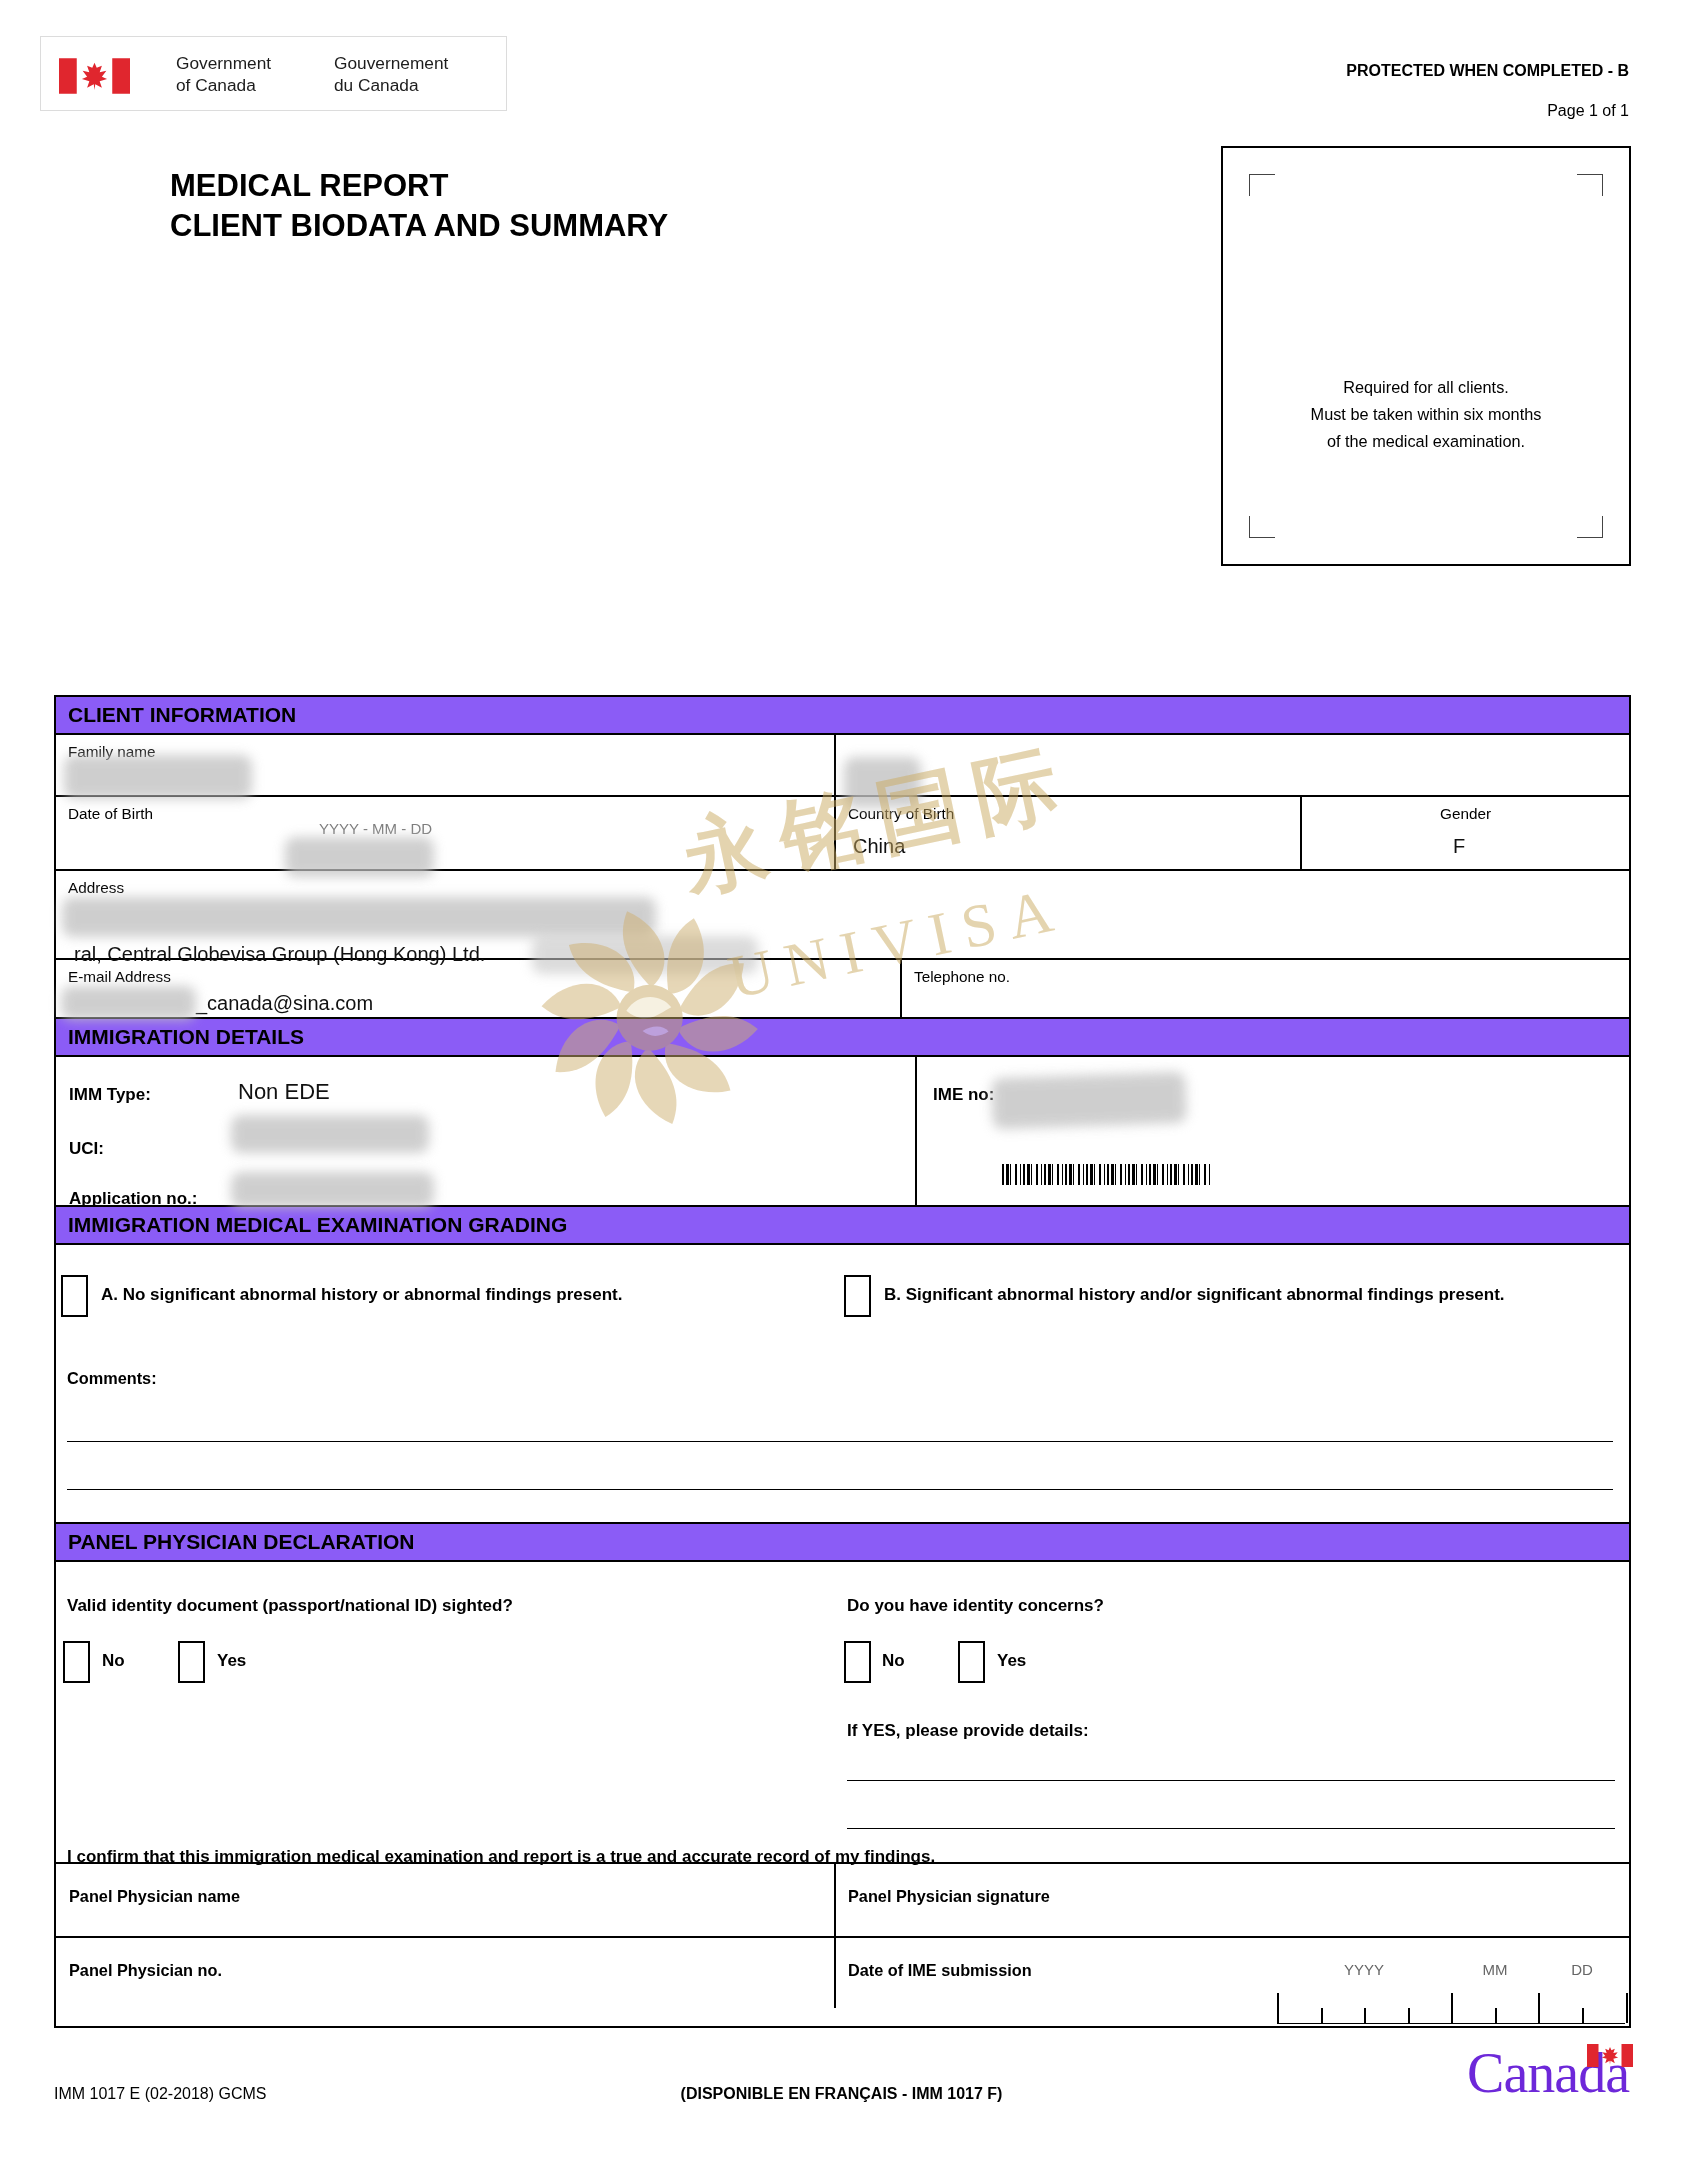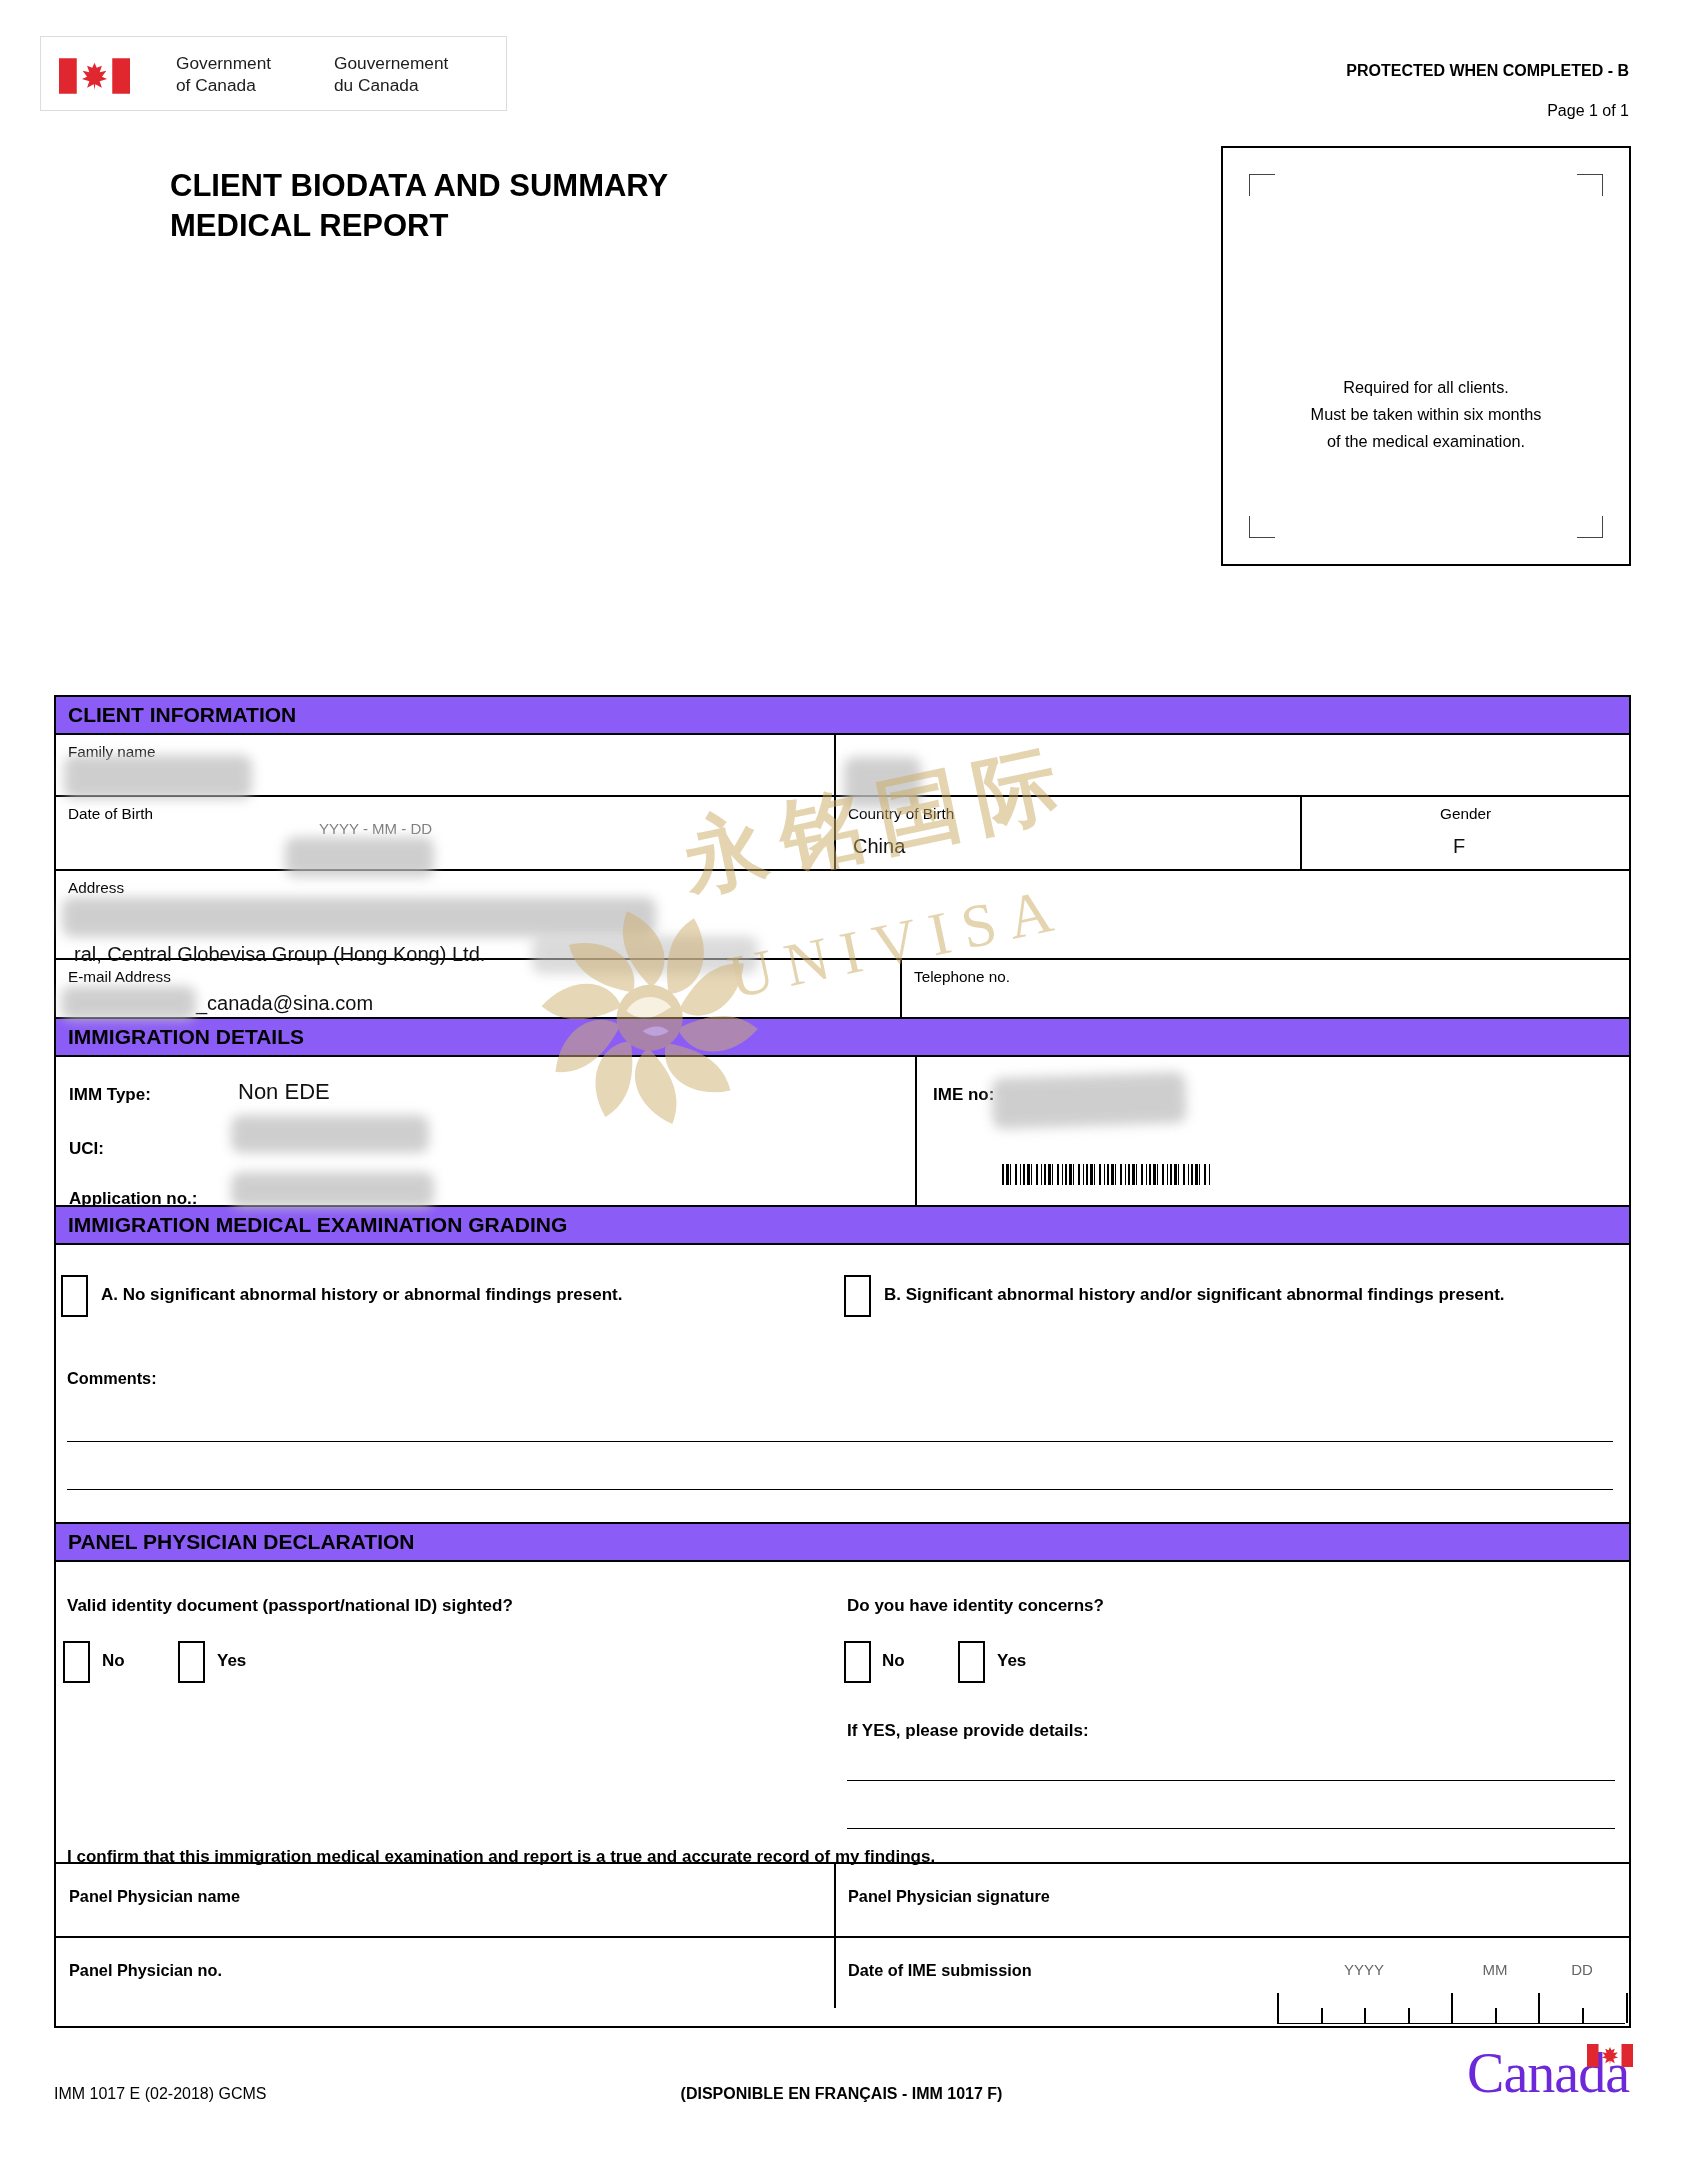--- a/index.html
+++ b/index.html
@@ -74,22 +74,22 @@
     <path transform="translate(14,2) scale(0.5)" fill="#e0262e" d="M20 2 L23 9 L30 6 L27 15 L36 13 L30 21 L37 24 L27 27 L30 36 L21 31 L20 39 L19 31 L10 36 L13 27 L3 24 L10 21 L4 13 L13 15 L10 6 L17 9 Z"></path>
   </svg>
   <div class="gov-text gov-en" style="white-space:pre-line">Government
 of Canada</div>
   <div class="gov-text gov-fr" style="white-space:pre-line">Gouvernement
 du Canada</div>
   <div class="protected">PROTECTED WHEN COMPLETED -  B</div>
   <div class="page-no">Page 1 of 1</div>
 
   <div class="title">
+    <div>MEDICAL REPORT</div>
     <div>CLIENT BIODATA AND SUMMARY</div>
-    <div>MEDICAL REPORT</div>
   </div>
 
   <div class="photo-box">
     <div class="corner c-tl"></div>
     <div class="corner c-tr"></div>
     <div class="corner c-bl"></div>
     <div class="corner c-br"></div>
     <div class="photo-text">
       <div>Required for all clients.</div>
       <div>Must be taken within six months</div>

